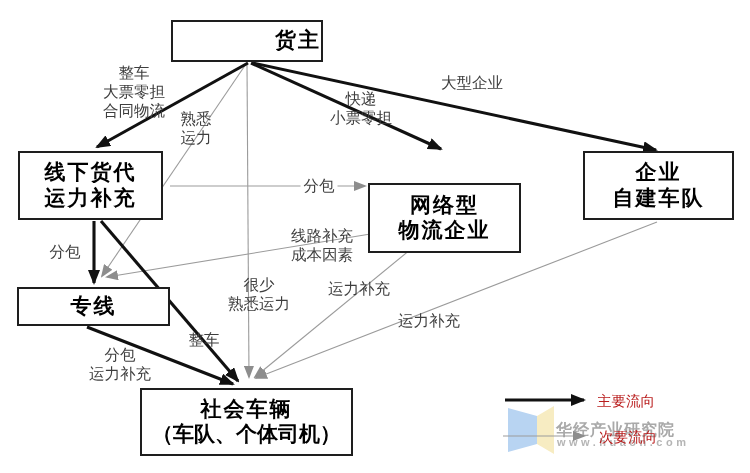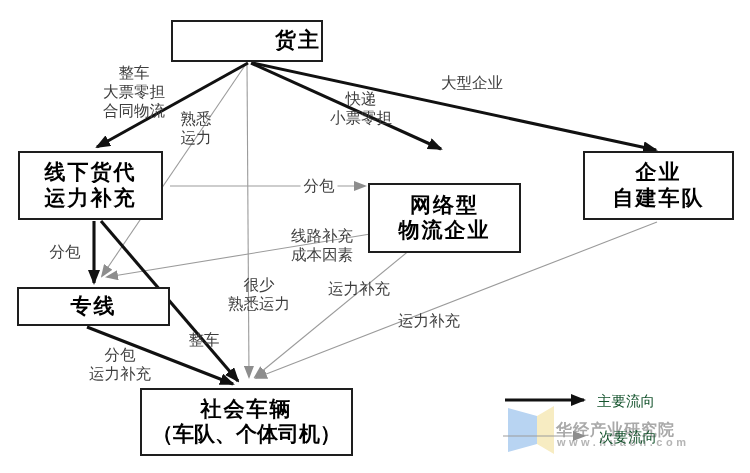--- a/index.html
+++ b/index.html
@@ -18,21 +18,21 @@
   .node .nline{display:block;white-space:nowrap;}
   
   .elabel{
     position:absolute;z-index:4;transform:translateX(-50%);text-align:center;
     font-size:15.5px;line-height:19px;color:#3e3e3e;white-space:nowrap;
   }
   .elabel span{display:block;}
   .elabel.onwhite{background:#ffffff;padding:0 3px;}
   
   .legtext{
-    position:absolute;z-index:4;font-size:14.5px;color:#14532d;white-space:nowrap;
+    position:absolute;z-index:4;font-size:14.5px;color:#b91c1c;white-space:nowrap;
   }
   
   .watermark{position:absolute;z-index:1;left:0;top:0;width:750px;height:473px;}
   .wm-title{
     position:absolute;left:556px;top:420px;font-size:16px;font-weight:bold;
     color:#a9a9a9;letter-spacing:1px;white-space:nowrap;
   }
   .wm-url{
     position:absolute;left:557px;top:436px;font-size:11px;font-weight:bold;
     color:#b5b5b5;letter-spacing:3.5px;white-space:nowrap;

